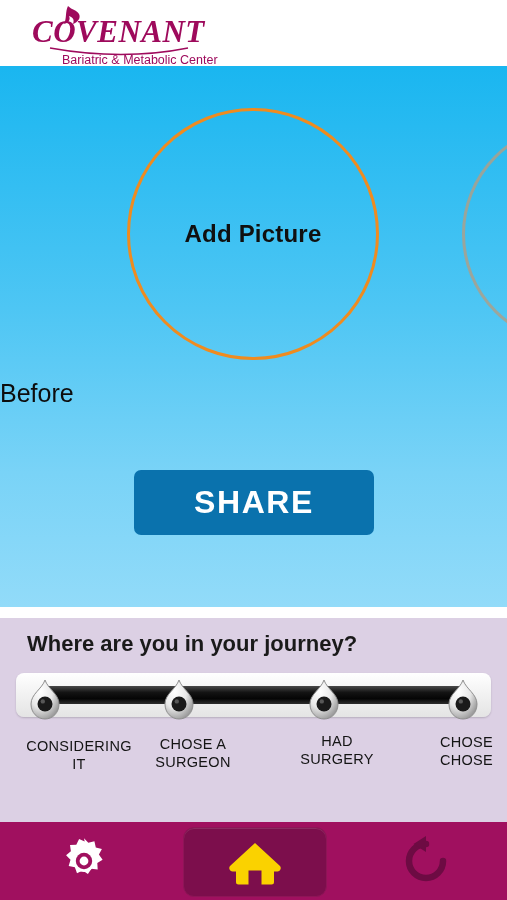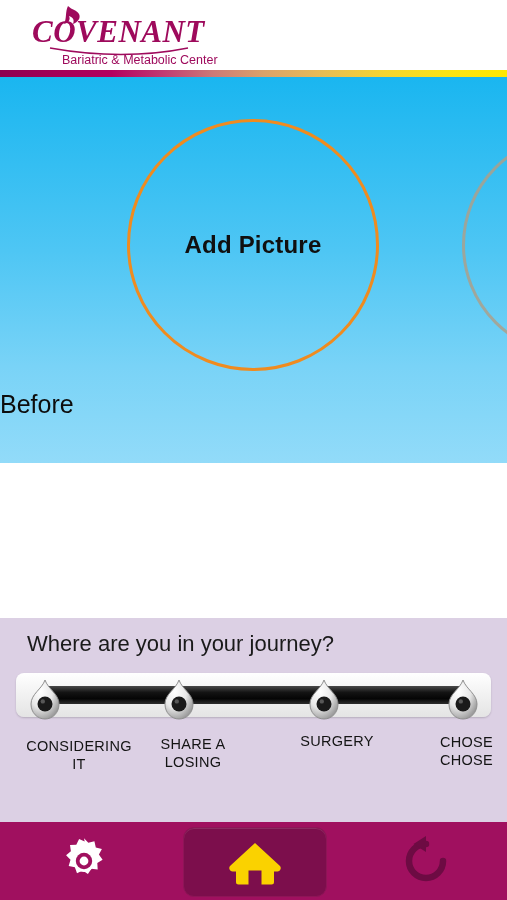--- a/index.html
+++ b/index.html
@@ -50,23 +50,23 @@
        #dba26a 52%,
        #e9bd54 64%,
        #f5d52f 76%,
        #fbe316 88%,
        #ffe800 100%);
   }
 
   
   .photo-area {
     position: absolute;
-    left: 0; top: 77px;
-    width: 507px;
-    height: 386px;
+    left: 0; top: 66px;
+    width: 507px;
+    height: 541px;
     background: linear-gradient(to bottom, #1ab6f0 0%, #4ec6f4 45%, #79d3f7 75%, #92dbf9 100%);
     overflow: hidden;
   }
   .circle-main {
     position: absolute;
     left: 127px;
     top: 42px;
     width: 252px;
     height: 252px;
     border-radius: 50%;
@@ -105,40 +105,42 @@
     position: absolute;
     left: 134px;
     top: 404px;
     width: 240px;
     height: 65px;
     background: #0a72ad;
     border: none;
     border-radius: 7px;
     color: #ffffff;
     font-family: "Liberation Sans", sans-serif;
-    font-size: 28px;
+    font-size: 32px;
     letter-spacing: 1.6px;
     cursor: pointer;
     padding: 0;
+    font-weight: bold;
   }
 
   
   .journey {
     position: absolute;
     left: 0; top: 618px;
     width: 507px;
     height: 204px;
     background: #dcd0e4;
   }
   .journey-title {
     position: absolute;
     left: 27px;
     top: 13px;
     font-size: 22px;
     color: #1a1a1a;
+    font-weight: bold;
   }
   .slider-shell {
     position: absolute;
     left: 16px;
     top: 673px;
     width: 475px;
     height: 44px;
     background: linear-gradient(to bottom, #ffffff 0%, #f4f4f4 40%, #e4e4e4 100%);
     border-radius: 8px;
     box-shadow: 0 1px 2px rgba(0,0,0,0.18);
@@ -306,24 +308,25 @@
       <circle cx="14.8" cy="22.4" r="2.2" fill="#6e6e6e" opacity="0.75"></circle>
     </svg>
   </div>
 
   <div class="step-labels">
     <div class="step-label" style="left:0px; top:6px; width:132px;">
       <div>CONSIDERING</div>
       <div>IT</div>
     </div>
     <div class="step-label" style="left:118px; top:4px; width:124px;">
-      <div>SHARE A</div>
-      <div>LOSING</div>
+      <div>CHOSE A</div>
+      <div>SURGEON</div>
     </div>
     <div class="step-label" style="left:262px; top:1px; width:124px;">
+      <div>HAD</div>
       <div>SURGERY</div>
     </div>
     <div class="step-label" style="left:400px; top:2px; width:107px;">
       <div>CHOSE</div>
       <div>CHOSE</div>
     </div>
   </div>
 
   <div class="navbar">
 

